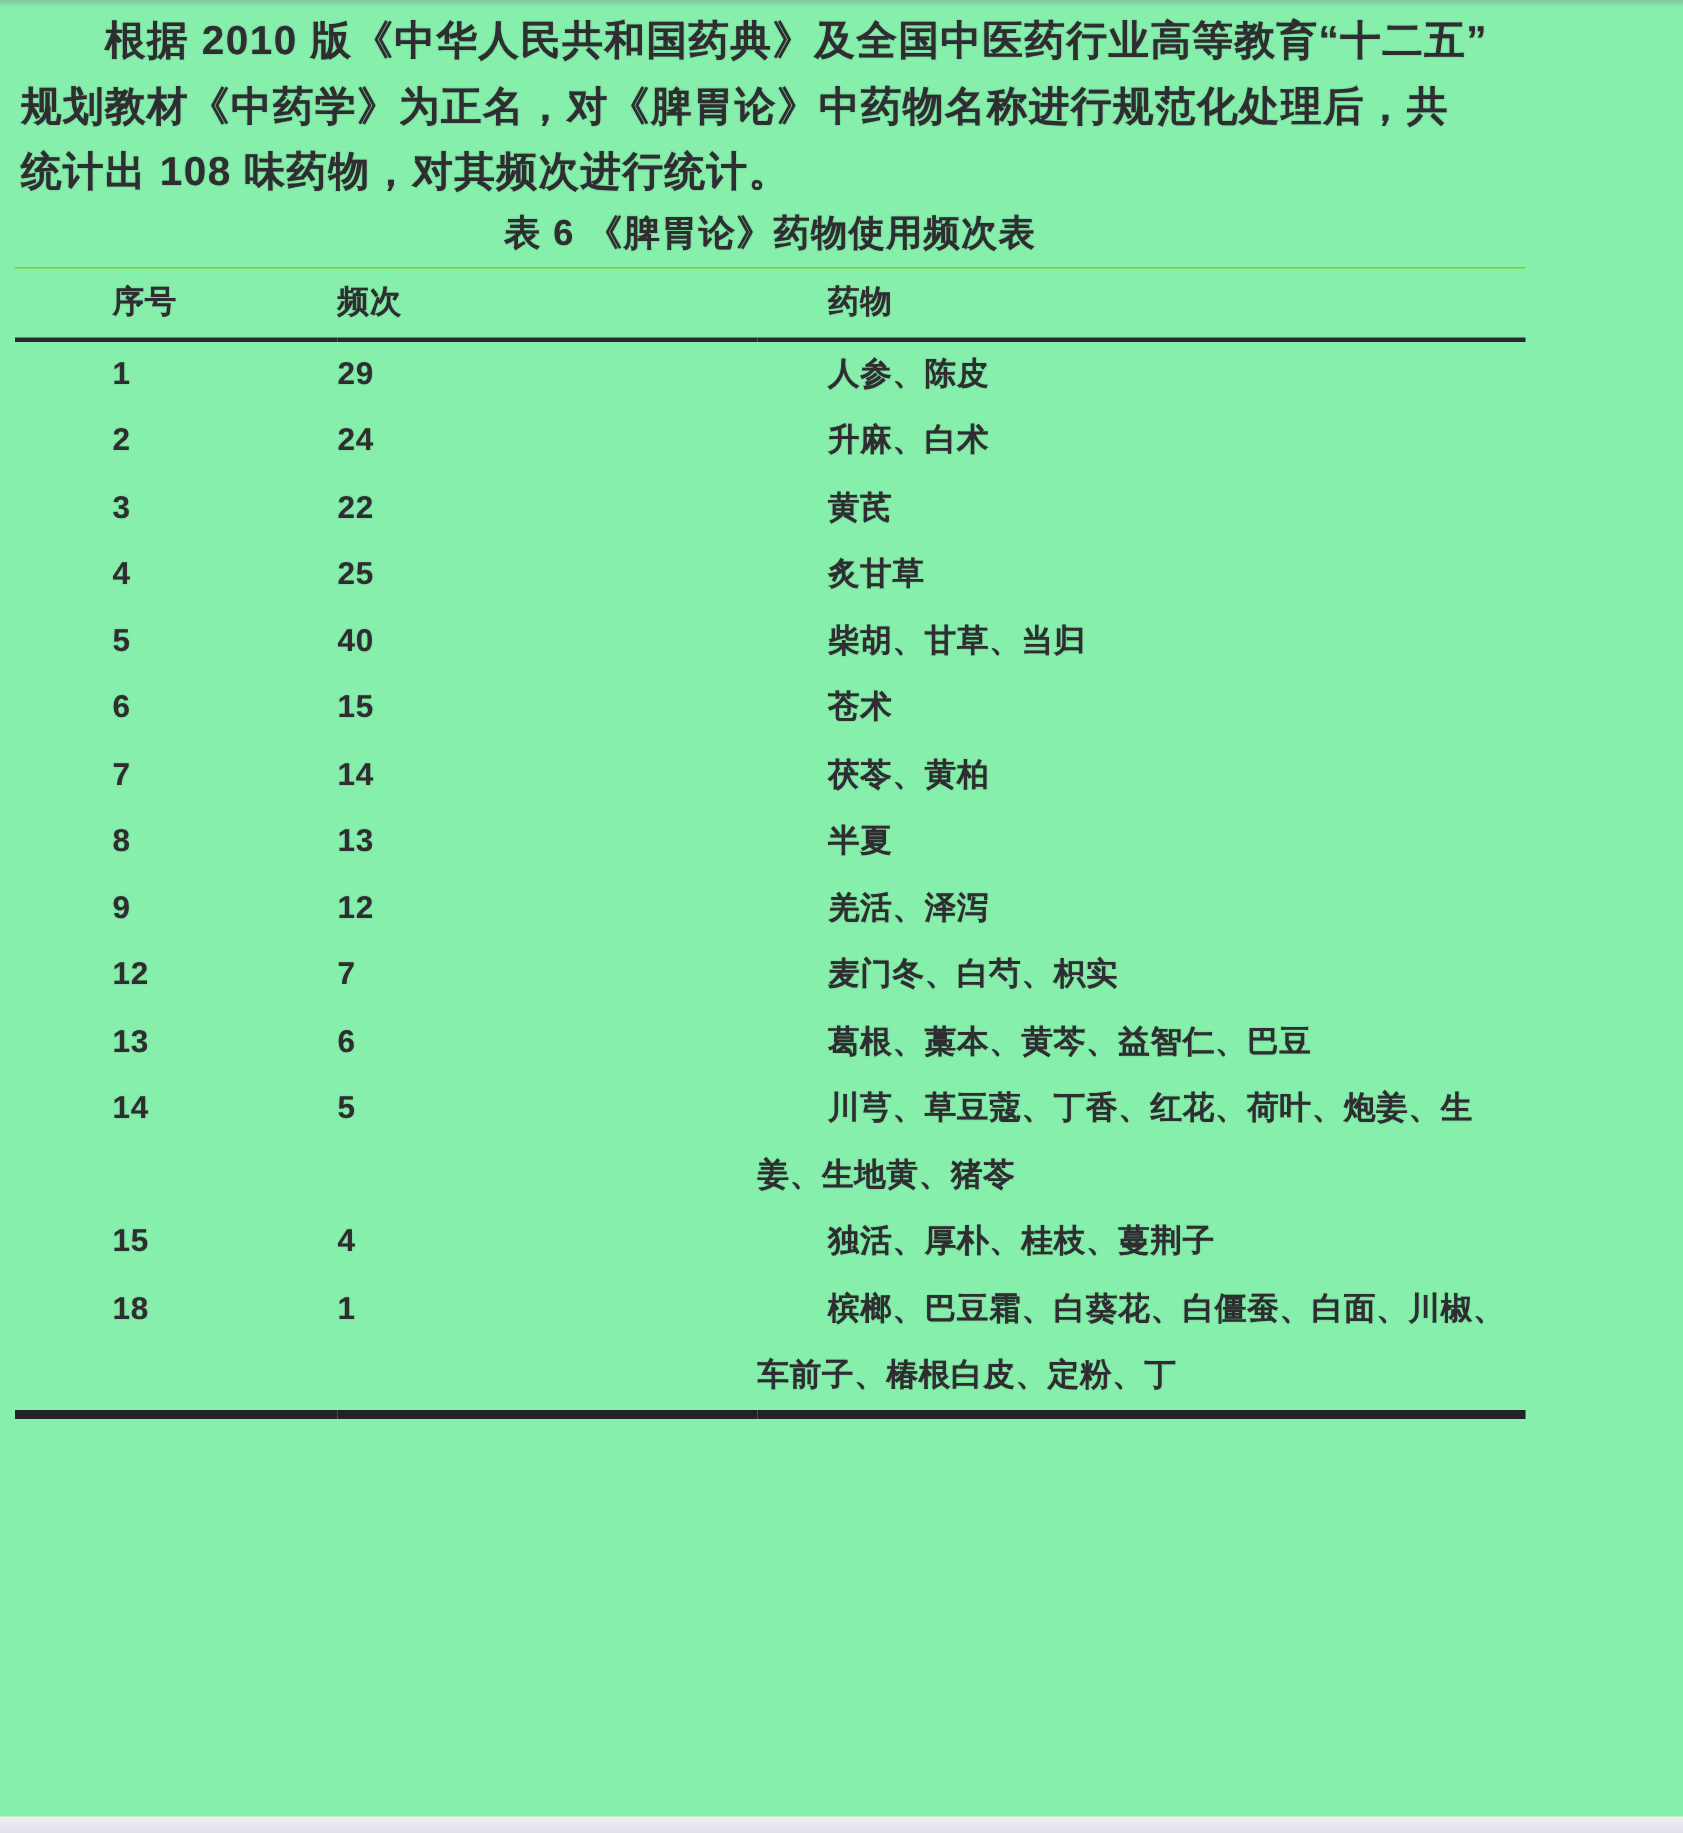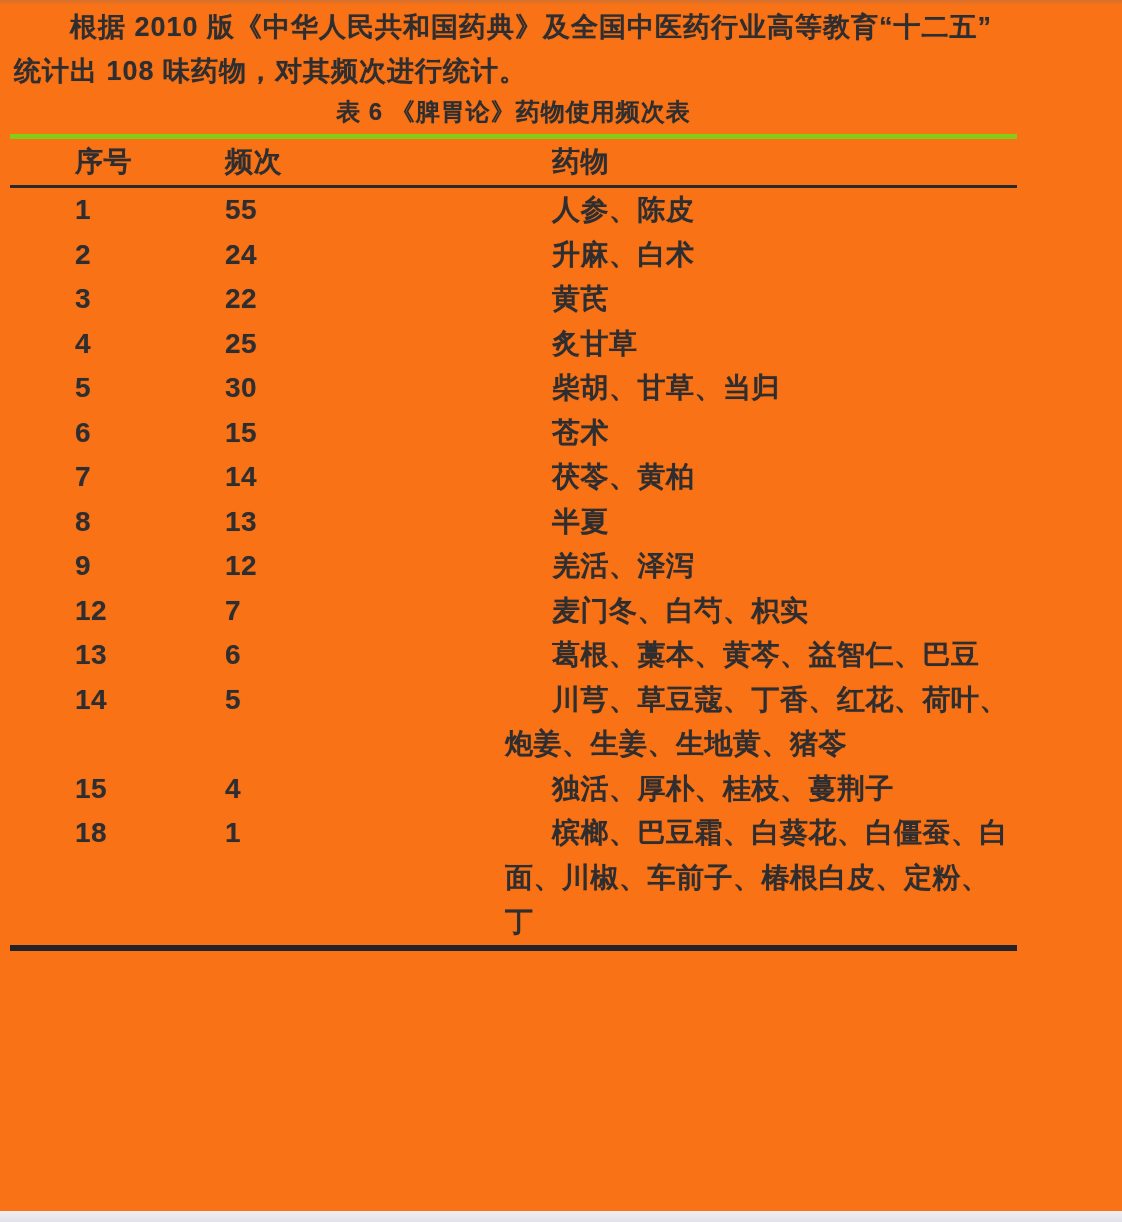--- a/index.html
+++ b/index.html
@@ -4,21 +4,21 @@
 <style>
   html, body {
     margin: 0;
     padding: 0;
     background: #e9e8ee;
   }
   .page {
     position: relative;
     width: 1122px;
     height: 1222px;
-    background: #f97316;
+    background: #86efac;
     font-family: "Liberation Sans", sans-serif;
     color: #2e2d30;
     overflow: hidden;
   }
   
   .page::before {
     content: "";
     position: absolute;
     top: 0; left: 0; right: 0;
     height: 5px;
@@ -55,23 +55,23 @@
     font-weight: 700;
     letter-spacing: 1px;
     text-shadow: 0 0 1px rgba(46,45,48,0.45);
   }
 
   table.freq-table {
     table-layout: fixed;
     border-collapse: collapse;
     margin: 3px 0 0 10px;
     width: 1007px;
-    border-top: 5px solid #84cc16;
+    border-top: 1px solid #84cc16;
     border-bottom: 6px solid #232226;
-    font-size: 28px;
+    font-size: 21px;
     font-weight: 600;
     letter-spacing: 0.5px;
     text-shadow: 0 0 1px rgba(46,45,48,0.35);
   }
   col.c1 { width: 215px; }
   col.c2 { width: 280px; }
   col.c3 { width: 512px; }
   .freq-table th {
     font-weight: 700;
     text-align: left;
@@ -90,20 +90,21 @@
   .freq-table th:nth-child(3),
   .freq-table td:nth-child(3) { text-indent: 47px; }
 </style>
 </head>
 <body>
 
 <div class="page">
 
   <div class="intro">
       <div class="intro-line first">根据 2010 版《中华人民共和国药典》及全国中医药行业高等教育“十二五”</div>
+      <div class="intro-line">规划教材《中药学》为正名，对《脾胃论》中药物名称进行规范化处理后，共</div>
       <div class="intro-line">统计出 108 味药物，对其频次进行统计。</div>
     </div>
 
   <div class="table-title">表 6 《脾胃论》药物使用频次表</div>
 
   <table class="freq-table">
     <colgroup>
       <col class="c1">
       <col class="c2">
       <col class="c3">
@@ -111,41 +112,41 @@
     <thead>
       <tr>
         <th>序号</th>
         <th>频次</th>
         <th>药物</th>
       </tr>
     </thead>
     <tbody>
         <tr>
           <td>1</td>
-          <td>55</td>
+          <td>29</td>
           <td>人参、陈皮</td>
         </tr>
         <tr>
           <td>2</td>
           <td>24</td>
           <td>升麻、白术</td>
         </tr>
         <tr>
           <td>3</td>
           <td>22</td>
           <td>黄芪</td>
         </tr>
         <tr>
           <td>4</td>
           <td>25</td>
           <td>炙甘草</td>
         </tr>
         <tr>
           <td>5</td>
-          <td>30</td>
+          <td>40</td>
           <td>柴胡、甘草、当归</td>
         </tr>
         <tr>
           <td>6</td>
           <td>15</td>
           <td>苍术</td>
         </tr>
         <tr>
           <td>7</td>
           <td>14</td>

